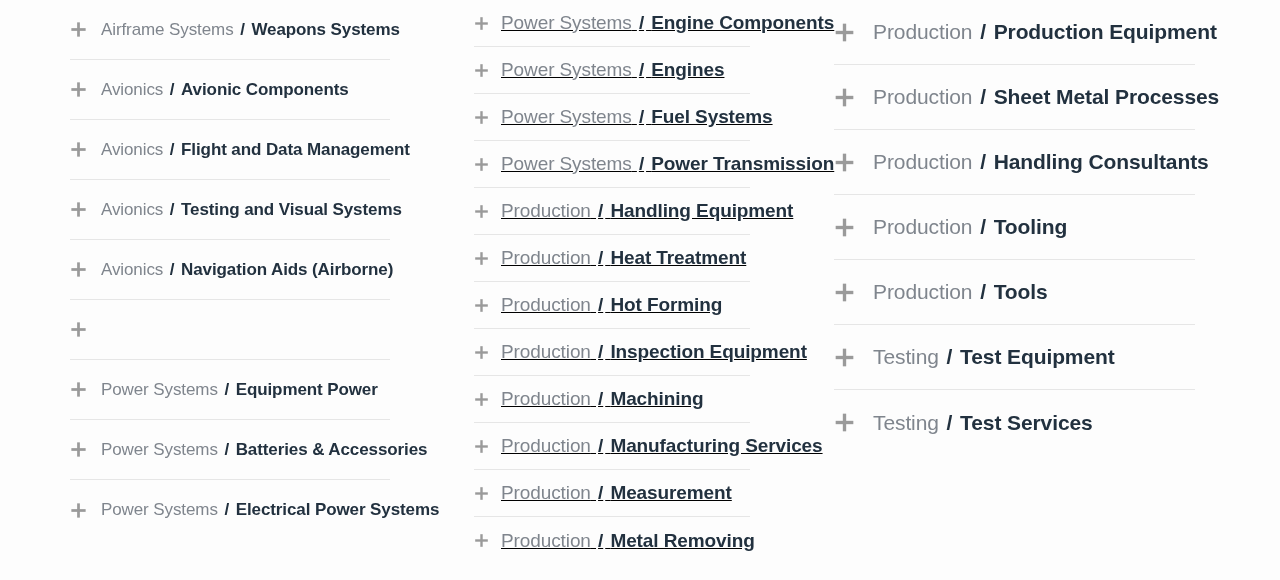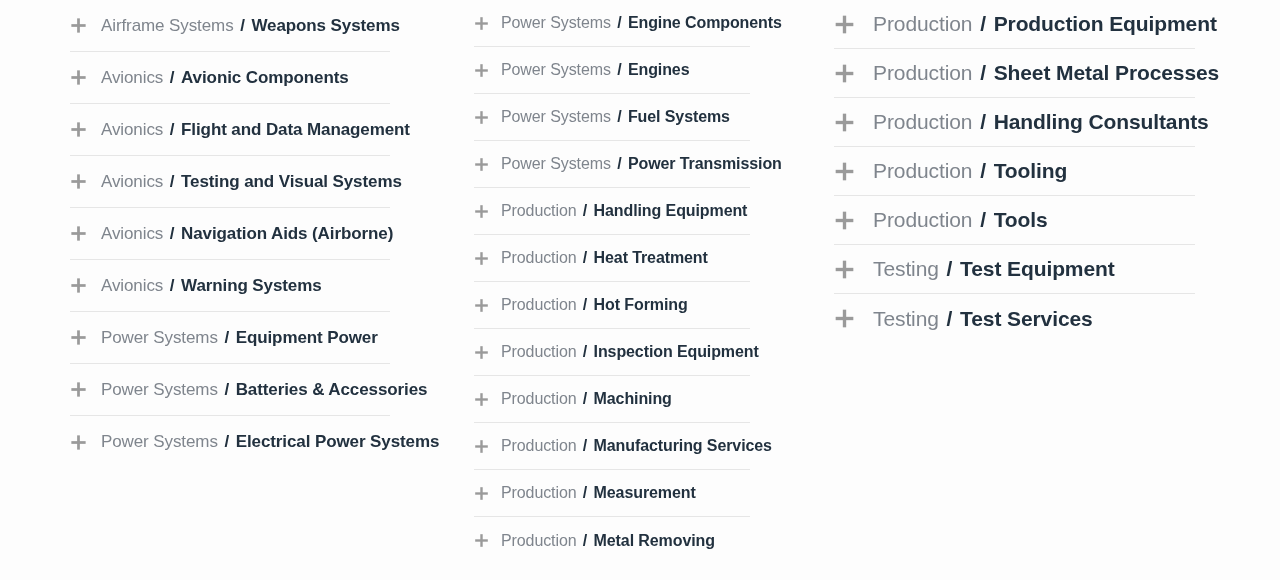--- a/index.html
+++ b/index.html
@@ -39,23 +39,23 @@
     box-sizing: border-box;
     border-bottom: 1px solid #e6e6e6;
     white-space: nowrap;
     cursor: pointer;
     background: transparent;
   }
   .cat-row.is-last {
     border-bottom: none;
   }
 
-  .col-left  .cat-row { height: 52px; }
+  .col-left  .cat-row { height: 60px; }
   .col-mid   .cat-row { height: 47px; }
-  .col-right .cat-row { height: 49px; }
+  .col-right .cat-row { height: 65px; }
 
   
   .plus-icon {
     position: relative;
     flex: 0 0 auto;
     color: #9a9a9a;
     line-height: 0;
     display: inline-block;
   }
   .plus-icon svg { display: block; }
@@ -77,21 +77,21 @@
     color: #22313f;
     font-weight: 700;
     padding: 0 2px;
   }
   .cat-name {
     color: #22313f;
     font-weight: 700;
   }
 
   .col-left  .cat-label { font-size: 17px; }
-  .col-mid   .cat-label { font-size: 16px; }
+  .col-mid   .cat-label { font-size: 19px; text-decoration: underline; }
   .col-right .cat-label { font-size: 21px; }
 </style>
 </head>
 <body>
 
 <div id="category-columns">
   <div class="column col-left">
       <div class="cat-row">
         <span class="plus-icon">
           <svg viewBox="0 0 20 20" width="100%" height="100%" aria-hidden="true">
@@ -137,21 +137,20 @@
         </span>
         <span class="cat-label"><span class="cat-prefix">Avionics</span> <span class="cat-sep">/</span> <span class="cat-name">Navigation Aids (Airborne)</span></span>
       </div>
       <div class="cat-row">
         <span class="plus-icon">
           <svg viewBox="0 0 20 20" width="100%" height="100%" aria-hidden="true">
             <rect x="8.4" y="1.6" width="3.2" height="16.8" fill="currentColor"></rect>
             <rect x="1.6" y="8.4" width="16.8" height="3.2" fill="currentColor"></rect>
           </svg>
         </span>
-        <span class="cat-label"><span class="cat-prefix">Avionics</span> <span class="cat-sep">/</span> <span class="cat-name">Warning Systems</span></span>
       </div>
       <div class="cat-row">
         <span class="plus-icon">
           <svg viewBox="0 0 20 20" width="100%" height="100%" aria-hidden="true">
             <rect x="8.4" y="1.6" width="3.2" height="16.8" fill="currentColor"></rect>
             <rect x="1.6" y="8.4" width="16.8" height="3.2" fill="currentColor"></rect>
           </svg>
         </span>
         <span class="cat-label"><span class="cat-prefix">Power Systems</span> <span class="cat-sep">/</span> <span class="cat-name">Equipment Power</span></span>
       </div>

